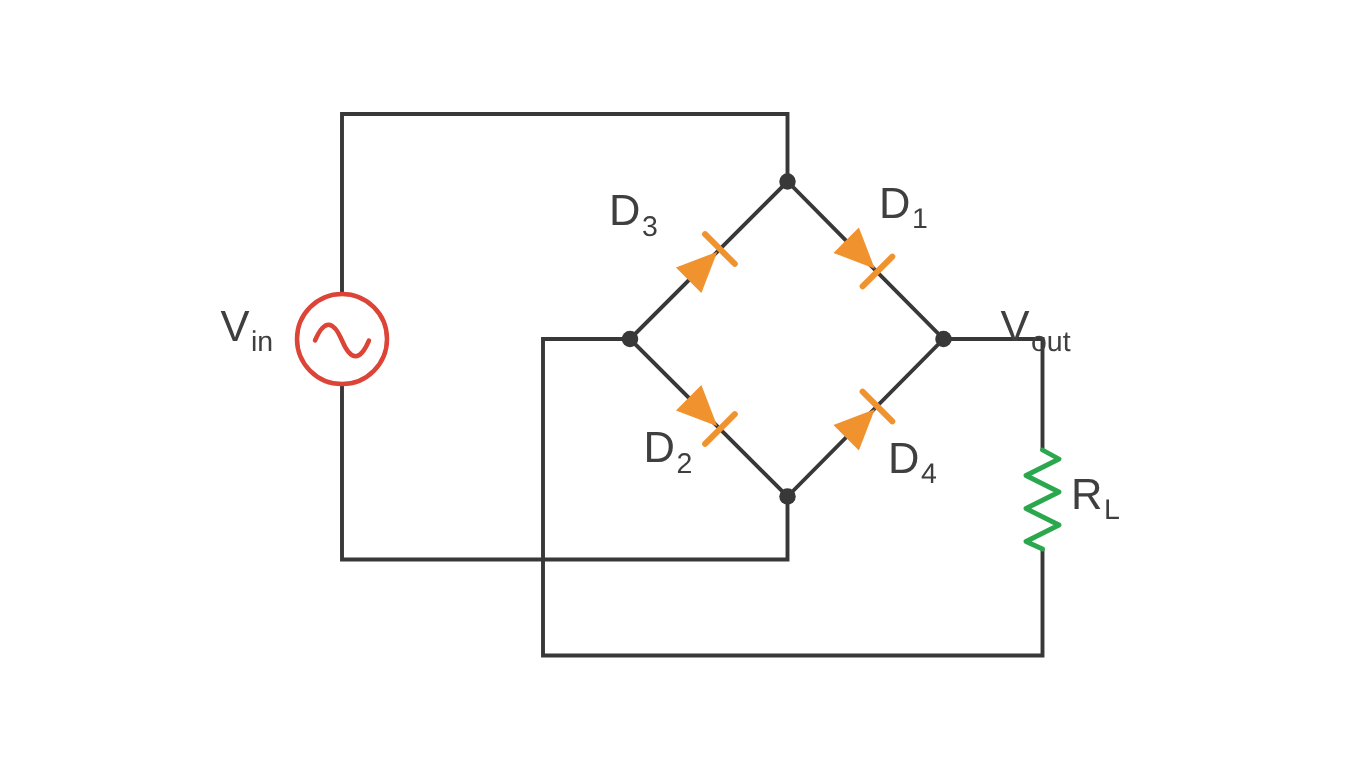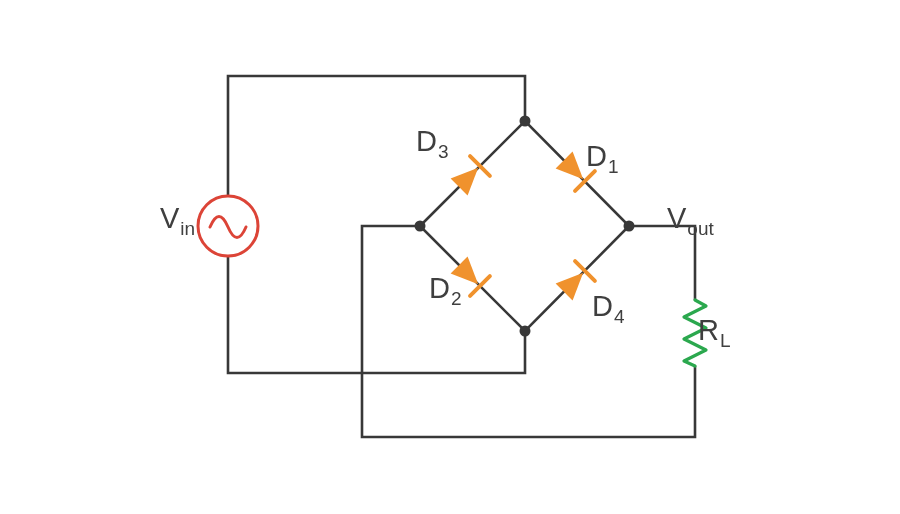--- a/index.html
+++ b/index.html
@@ -110,41 +110,41 @@
       <line class="diode-bar" x1="15.5" y1="-14" x2="15.5" y2="14"></line>
     </g>
     <g transform="translate(574 282) rotate(-45)">
       <polygon class="diode-tri" points="-14,-12 -14,12 13,0"></polygon>
       <line class="diode-bar" x1="15.5" y1="-14" x2="15.5" y2="14"></line>
     </g>
 
     <path class="res-zigzag" d="M 695 300 L 706 306 L 684 317 L 706 328 L 684 339 L 706 350 L 684 361 L 695 366"></path>
   </svg>
 
-  <div class="lbl" style="left:160px; top:204px">
+  <div class="lbl" style="left:147px; top:204px">
     <span>V</span><span class="sub">in</span>
   </div>
 
-  <div class="lbl" style="left:416px; top:127px">
+  <div class="lbl" style="left:406px; top:127px">
     <span>D</span><span class="sub">3</span>
   </div>
 
-  <div class="lbl" style="left:586px; top:142px">
+  <div class="lbl" style="left:586px; top:122px">
     <span>D</span><span class="sub">1</span>
   </div>
 
-  <div class="lbl" style="left:429px; top:274px">
+  <div class="lbl" style="left:429px; top:285px">
     <span>D</span><span class="sub">2</span>
   </div>
 
   <div class="lbl" style="left:592px; top:292px">
     <span>D</span><span class="sub">4</span>
   </div>
 
   <div class="lbl" style="left:667px; top:204px">
     <span>V</span><span class="sub">out</span>
   </div>
 
-  <div class="lbl" style="left:698px; top:316px">
+  <div class="lbl" style="left:714px; top:316px">
     <span>R</span><span class="sub">L</span>
   </div>
 
 </div>
 
 </body></html>

